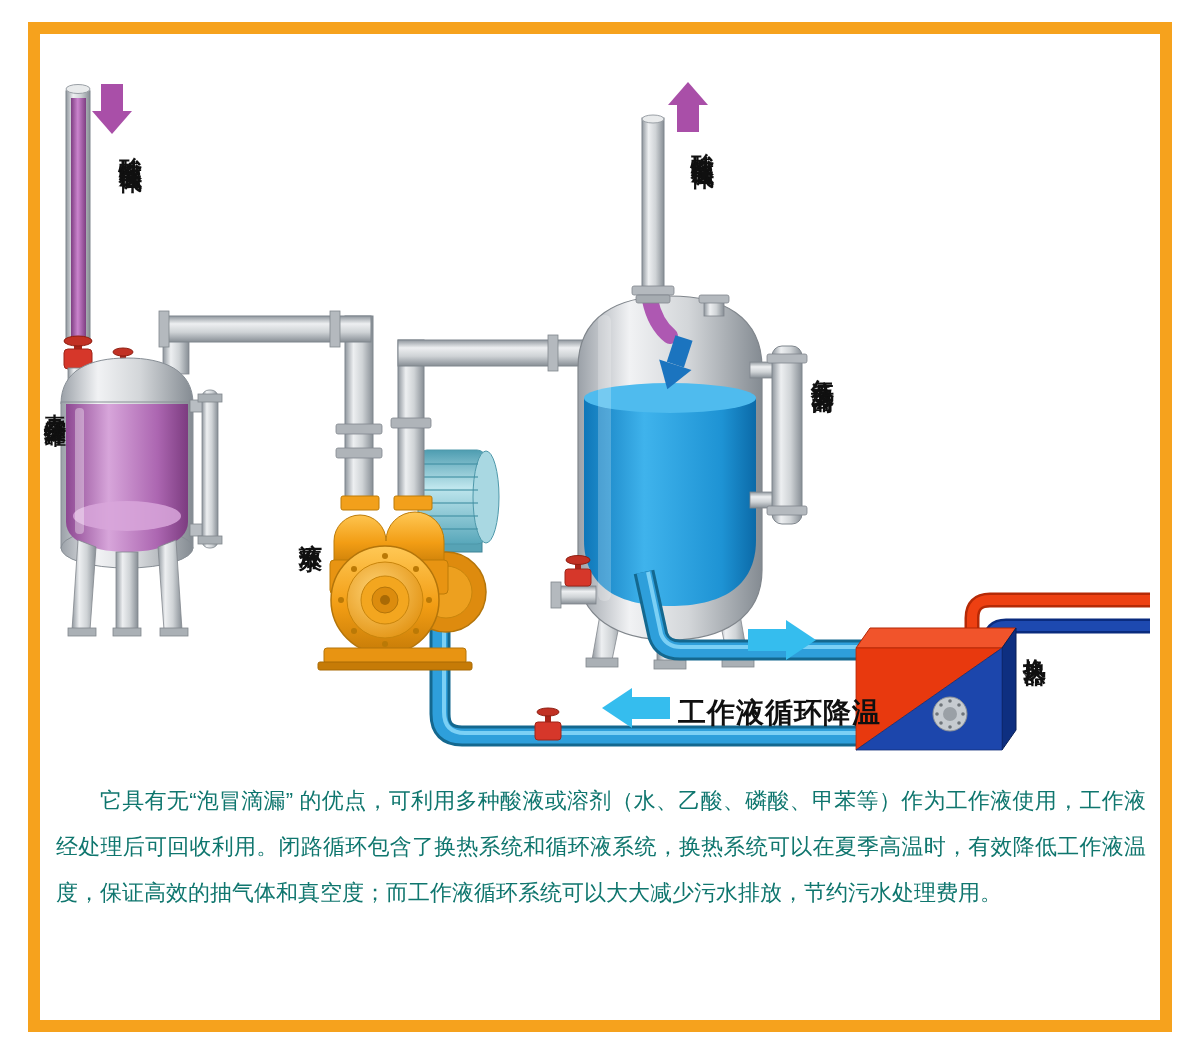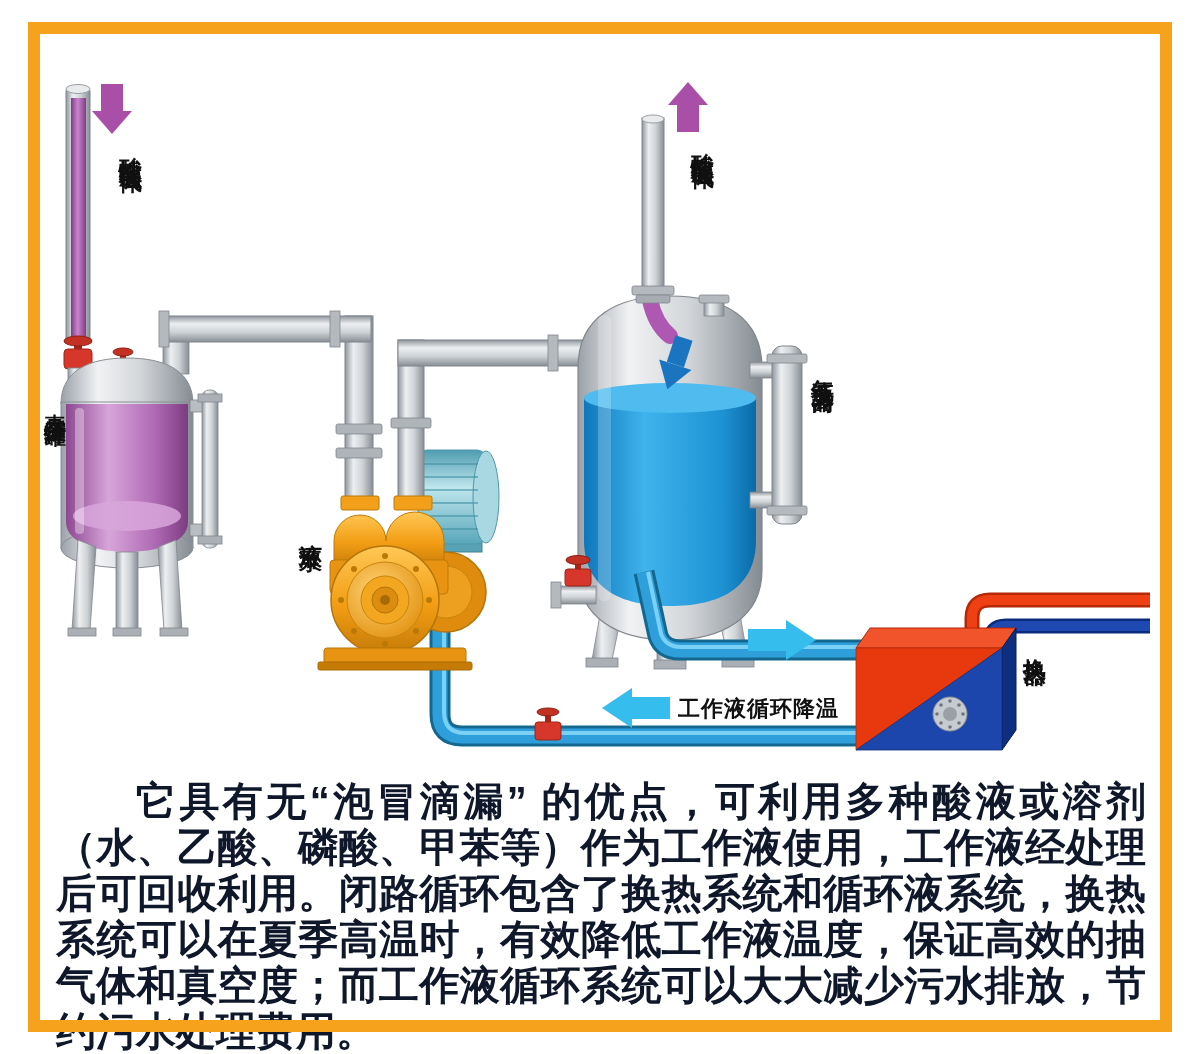--- a/index.html
+++ b/index.html
@@ -13,26 +13,26 @@
   .frame {
     position:absolute; left:28px; top:22px; width:1144px; height:1010px;
     border:12px solid #F6A21D; z-index:6; pointer-events:none;
   }
   .diagram-svg { position:absolute; left:0; top:0; z-index:1; }
   .vlabel {
     position:absolute; writing-mode:vertical-rl; text-orientation:upright;
     font-weight:700; font-size:23px; letter-spacing:3px; color:#101010; z-index:3;
   }
   .hlabel {
-    position:absolute; font-weight:700; font-size:22px; letter-spacing:1px;
+    position:absolute; font-weight:700; font-size:28px; letter-spacing:1px;
     color:#101010; z-index:3; white-space:nowrap;
   }
   .description {
     position:absolute; left:56px; top:778px; width:1090px;
-    font-size:40px; line-height:46px; font-weight:700; color:#0f172a;
+    font-size:22px; line-height:46px; font-weight:400; color:#0f766e;
     text-align:justify; text-indent:2em; z-index:2;
   }
 </style>
 </head>
 <body>
 
 <div class="frame"></div>
 
 <svg class="diagram-svg" width="1200" height="770" viewBox="0 0 1200 770">
   <defs>

